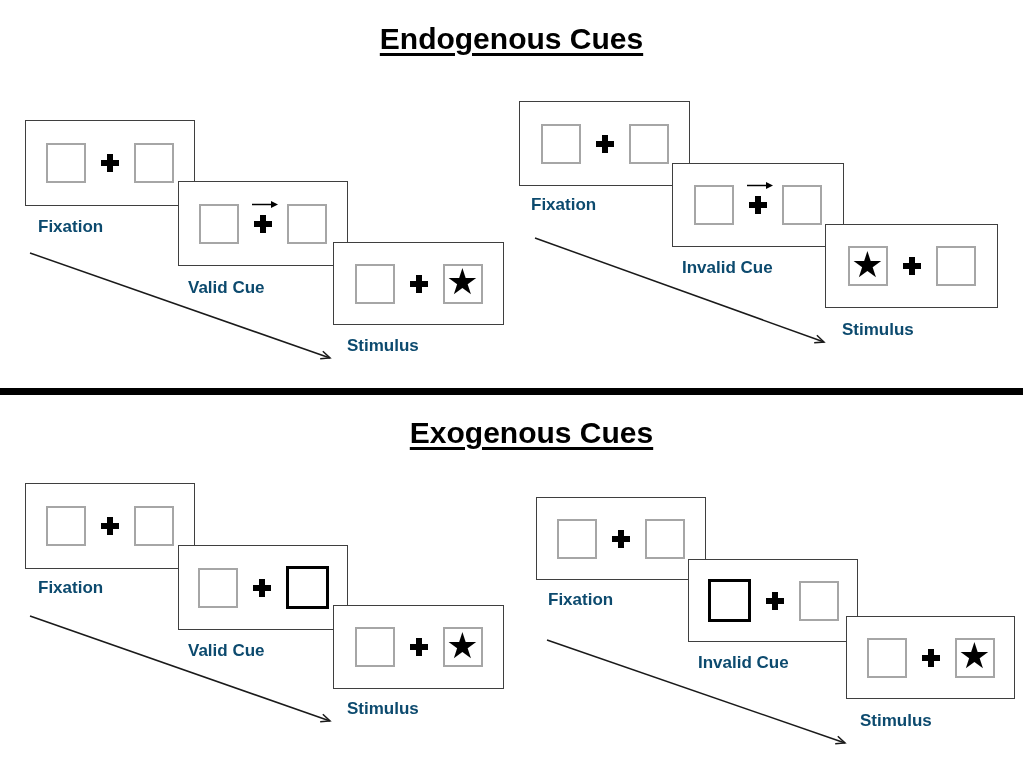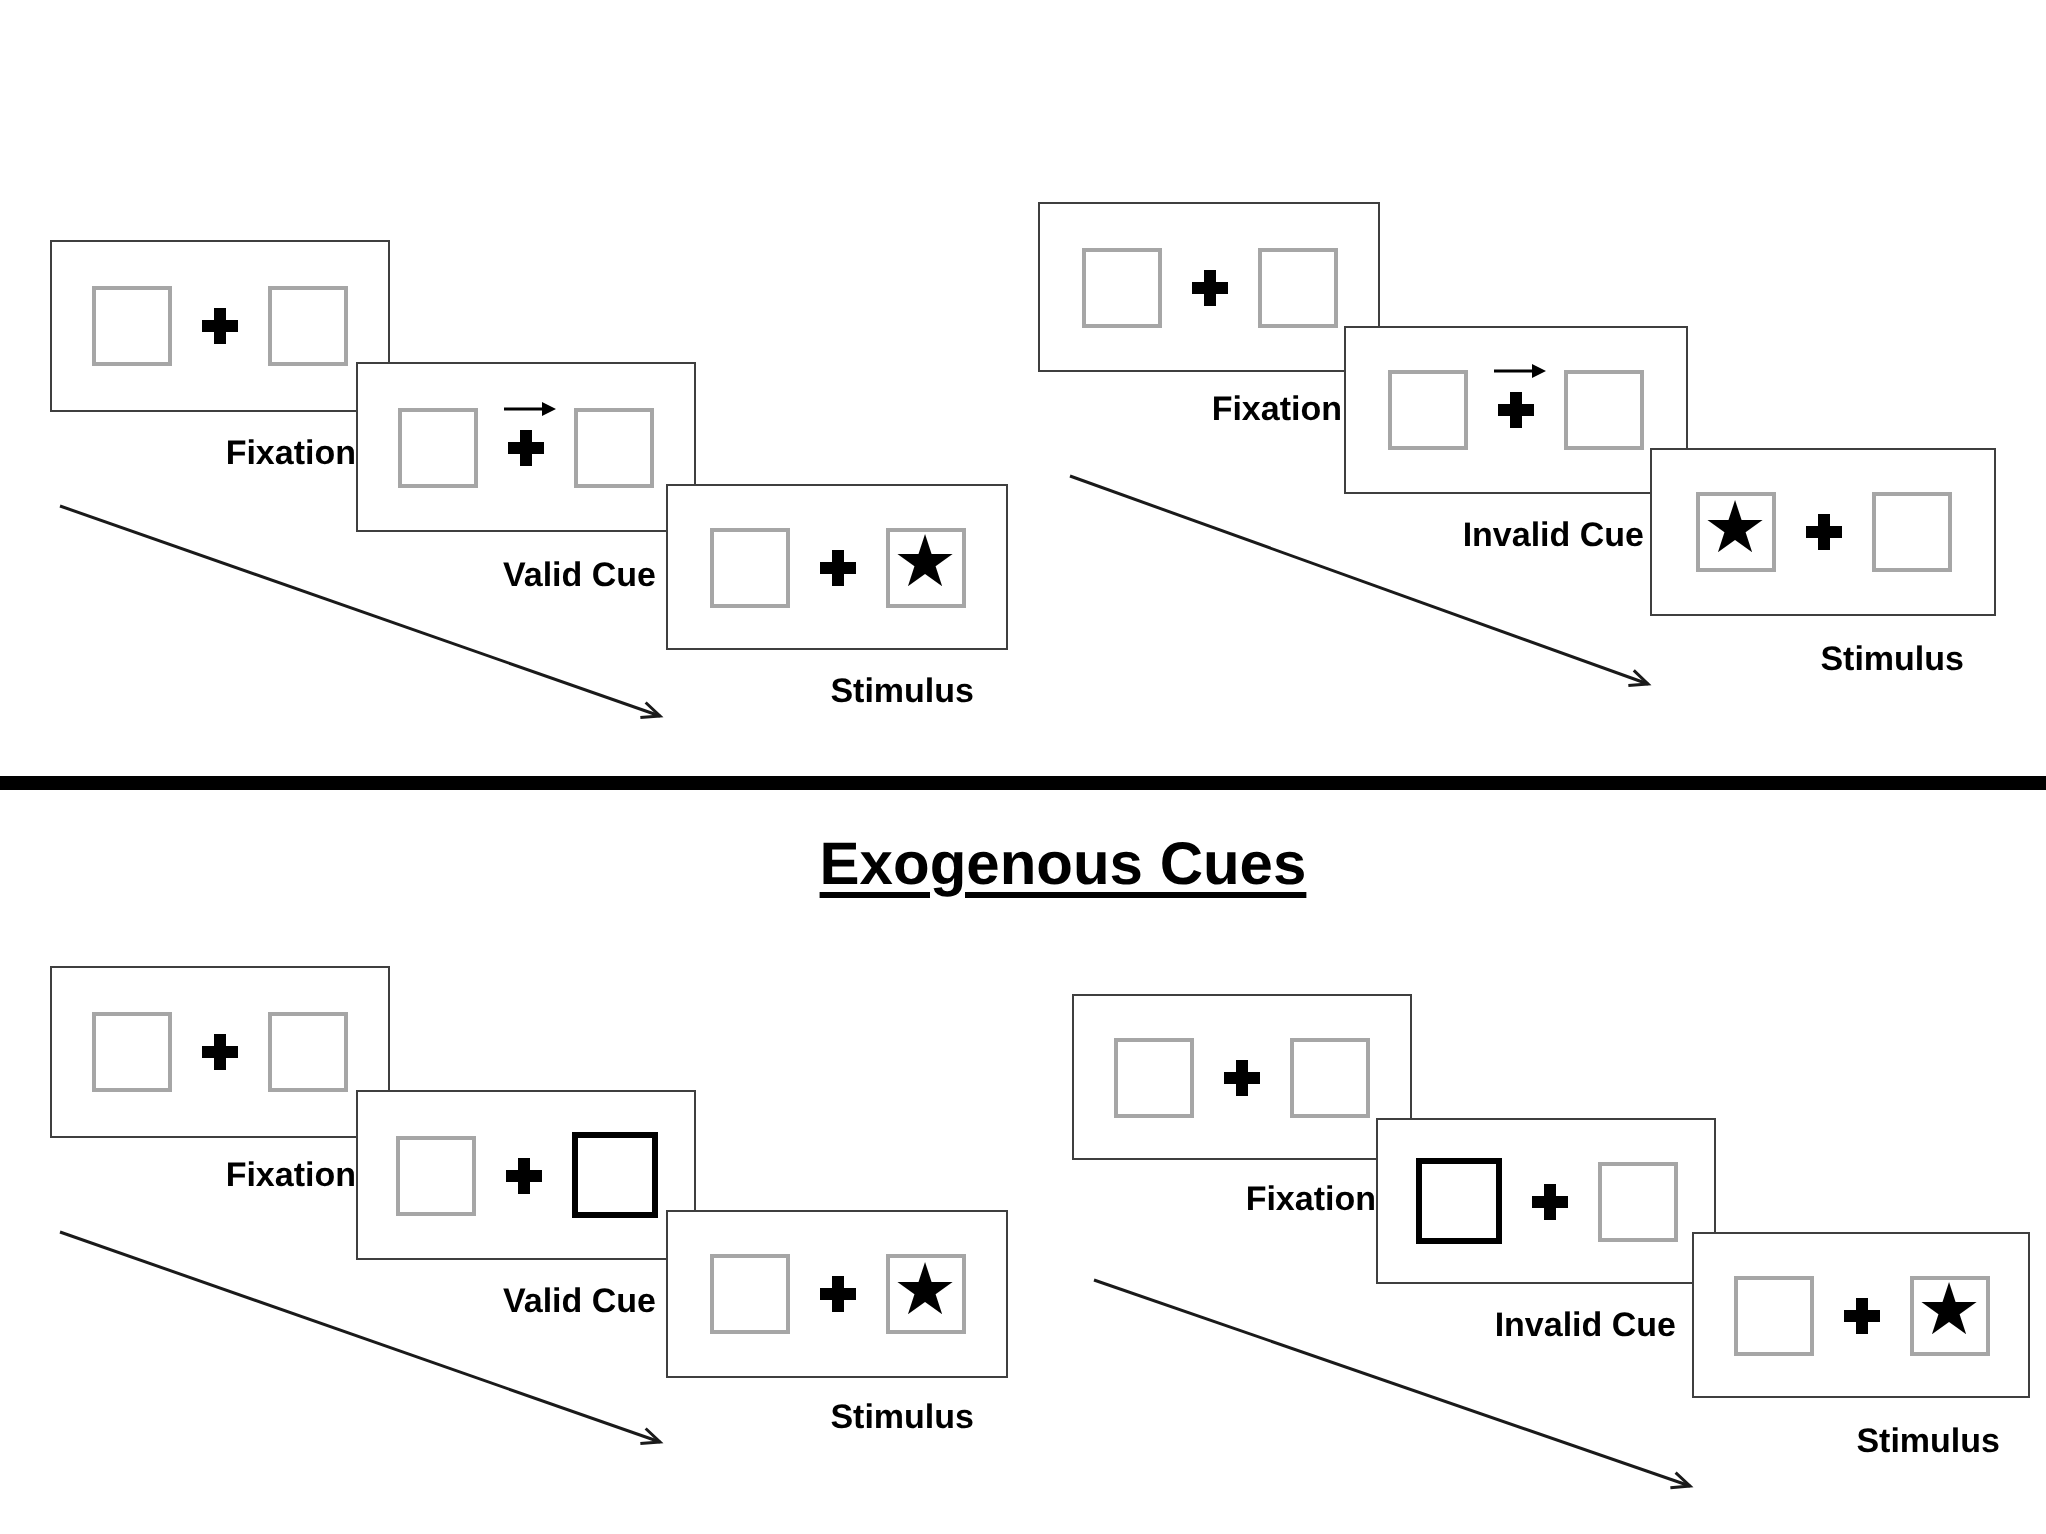--- a/index.html
+++ b/index.html
@@ -49,42 +49,43 @@
     color:#000;display:block;margin-top:-3px;
   }
   .cross-wrap{
     position:relative;width:18px;height:18px;flex:0 0 auto;
   }
   .cross-h{position:absolute;left:0;top:6px;width:18px;height:6px;background:#000;}
   .cross-v{position:absolute;left:6px;top:0;width:6px;height:18px;background:#000;}
   .cue-arrow{position:absolute;left:-2px;top:-16px;}
   .plabel{
     position:absolute;width:140px;
-    text-align:right;
-    font-size:17px;font-weight:700;color:#000000;
+    text-align:left;
+    font-size:17px;font-weight:700;color:#0c4a6e;
     z-index:5;white-space:nowrap;
   }
 </style>
 </head>
 <body>
 
 <div class="canvas">
 
   <svg class="arrows" width="1023" height="767" viewBox="0 0 1023 767">
     <defs>
       <marker id="ah" markerWidth="14" markerHeight="12" refX="10" refY="5" orient="auto" markerUnits="userSpaceOnUse">
         <path d="M1,1 L10,5 L1,9" fill="none" stroke="#1a1a1a" stroke-width="1.5"></path>
       </marker>
     </defs>
     <line x1="30" y1="253" x2="330" y2="358" stroke="#1a1a1a" stroke-width="1.5" marker-end="url(#ah)"></line>
     <line x1="535" y1="238" x2="824" y2="342" stroke="#1a1a1a" stroke-width="1.5" marker-end="url(#ah)"></line>
     <line x1="30" y1="616" x2="330" y2="721" stroke="#1a1a1a" stroke-width="1.5" marker-end="url(#ah)"></line>
     <line x1="547" y1="640" x2="845" y2="743" stroke="#1a1a1a" stroke-width="1.5" marker-end="url(#ah)"></line>
   </svg>
 
+  <div class="section-title" style="top:22px;">Endogenous Cues</div>
   <div class="divider"></div>
   <div class="section-title" style="top:416px;padding-left:20px;">Exogenous Cues</div>
 
   <div>
     <div class="panel" style="left:25px;top:120px;width:170px;height:86px;z-index:2">
       <span class="box"></span>
       <span class="cross-wrap">
           <span class="cross-h"></span>
           <span class="cross-v"></span>
         </span>

